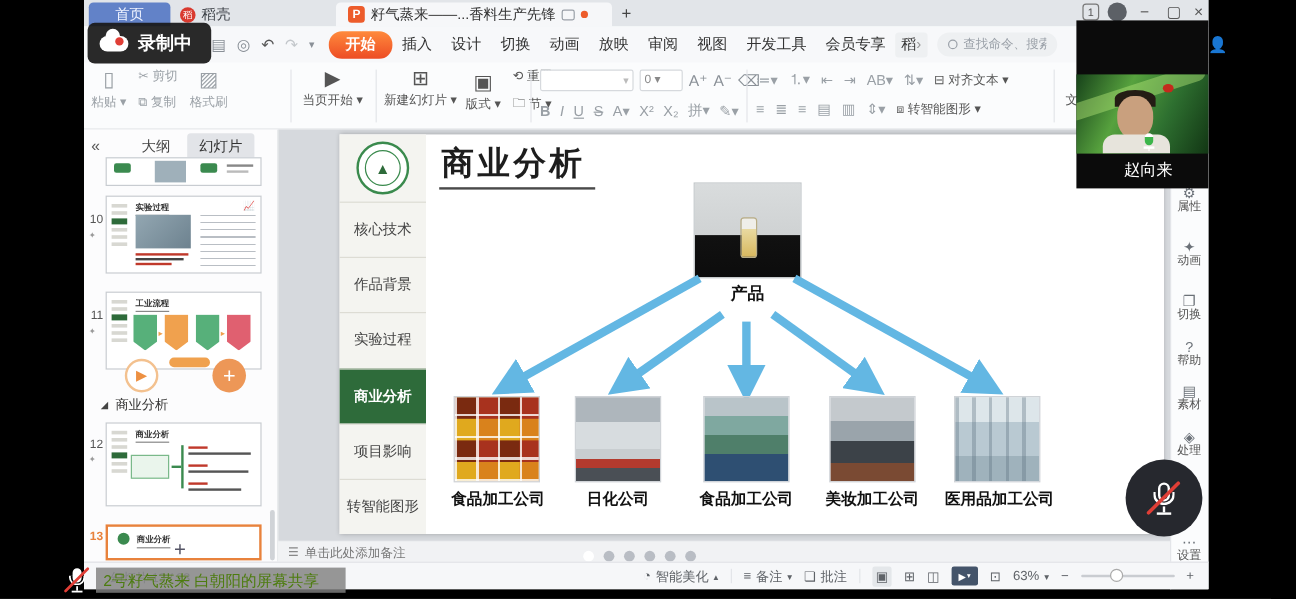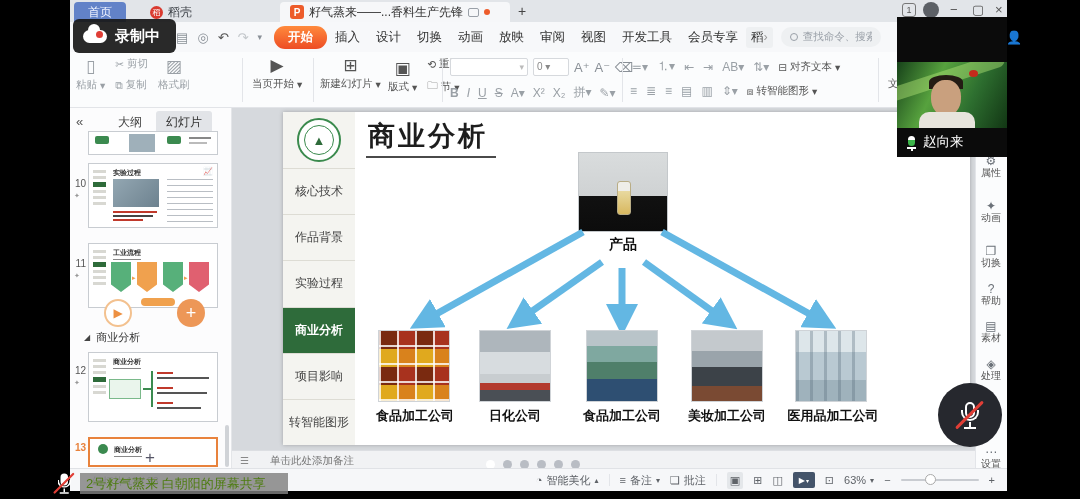--- a/index.html
+++ b/index.html
@@ -84,21 +84,21 @@
   #videopanel{left:897px;top:17px;width:110px;height:140px;background:#0b0b0b;z-index:65;}
   #videofeed{position:absolute;left:0;top:45px;width:110px;height:66px;overflow:hidden;
     background:linear-gradient(115deg,#17421a 0%,#57a23e 35%,#2e7030 65%,#123614 100%);}
   .leaf{position:absolute;left:-10px;top:8px;width:120px;height:14px;background:rgba(180,230,120,.45);
     transform:rotate(-18deg);border-radius:8px;}
   .ladybug{position:absolute;left:72px;top:8px;width:9px;height:7px;background:#c42a1c;border-radius:50%;}
   .face{position:absolute;left:34px;top:18px;width:30px;height:36px;background:#c9a07e;
     border-radius:45% 45% 48% 48%;}
   .hair{position:absolute;left:32px;top:13px;width:34px;height:14px;background:#241c14;border-radius:50% 50% 0 0;}
   .shirt{position:absolute;left:22px;top:50px;width:56px;height:16px;background:#e7e4dc;border-radius:10px 10px 0 0;}
-  #vid-namebar{position:absolute;left:0;bottom:6px;width:110px;display:flex;align-items:flex-end;gap:7px;padding-left:10px;}
+  #vid-namebar{position:absolute;left:0;bottom:6px;width:110px;display:flex;align-items:center;gap:7px;padding-left:10px;flex-direction:column;}
   #vid-namebar .nm{color:#fff;font-size:13.5px;}
   .mic-small{position:relative;width:9px;height:15px;}
   .mic-small .cap{position:absolute;left:1px;top:0;width:7px;height:10px;border-radius:4px;
     background:linear-gradient(180deg,#fff 35%,#3cb54a 35%);}
   .mic-small .base{position:absolute;left:0;top:11px;width:9px;height:1.5px;background:#fff;}
   .mic-small .stem{position:absolute;left:4px;top:12px;width:1.5px;height:3px;background:#fff;}
   #mutecircle{left:938px;top:383px;width:64px;height:64px;background:#26282e;border-radius:50%;z-index:66;
     display:flex;align-items:center;justify-content:center;}
   .mic-big{position:relative;width:22px;height:30px;}
   .mic-big .cap{position:absolute;left:6px;top:2px;width:10px;height:16px;border:2px solid #fff;border-radius:6px;}
@@ -115,21 +115,21 @@
   .winctl{font-size:13px;color:#555;line-height:1;}
 </style>
 </head>
 <body>
 
 <div id="screen">
 
   <div class="abs" id="win"></div>
 
   <div class="abs" id="tabbar">
-    <div class="abs tab" id="tab-home" style="left:4px;top:2px;width:52px;justify-content:center;">
+    <div class="abs tab" id="tab-home" style="left:4px;top:2px;width:68px;justify-content:center;">
       <span>首页</span>
     </div>
     <div class="abs tab" id="tab-docer" style="left:70px;top:2px;width:72px;">
       <span class="docerlogo">稻</span>
       <span>稻壳</span>
     </div>
     <div class="abs tab" id="tab-doc" style="left:210px;top:2px;width:230px;">
       <span class="doclogo">P</span>
       <span style="overflow:hidden;white-space:nowrap;">籽气蒸来——...香料生产先锋</span>
       <span style="width:11px;height:9px;border:1px solid #9aa0a8;border-radius:2px;flex:0 0 auto;"></span>
@@ -466,21 +466,21 @@
     <div class="g">◈</div>
     <div class="t">处理</div>
   </div>
   <div class="rp-item" style="top:446px;">
     <div class="g">⋯</div>
     <div class="t">设置</div>
   </div>
 
   <div class="abs" id="notesbar">
     <span class="abs" style="left:8px;top:4px;font-size:10px;color:#888;">☰</span>
-    <span class="abs" style="left:38px;top:3px;font-size:10.5px;color:#777;">单击此处添加备注</span>
+    <span class="abs" style="left:22px;top:3px;font-size:10.5px;color:#777;">单击此处添加备注</span>
     <span class="abs" style="left:250px;top:4px;">
       <span class="dot on"></span><span class="dot"></span><span class="dot"></span><span class="dot"></span><span class="dot"></span><span class="dot"></span>
     </span>
   </div>
 
   <div class="abs" id="statusbar">
     <span class="abs" style="left:22px;top:6px;font-size:10.5px;color:#8a8f96;">幻灯片 13 / 23</span>
     <div class="abs" style="right:12px;top:0;height:22px;display:flex;align-items:center;gap:10px;">
       <span class="sb-item">
         <span>◔</span>

